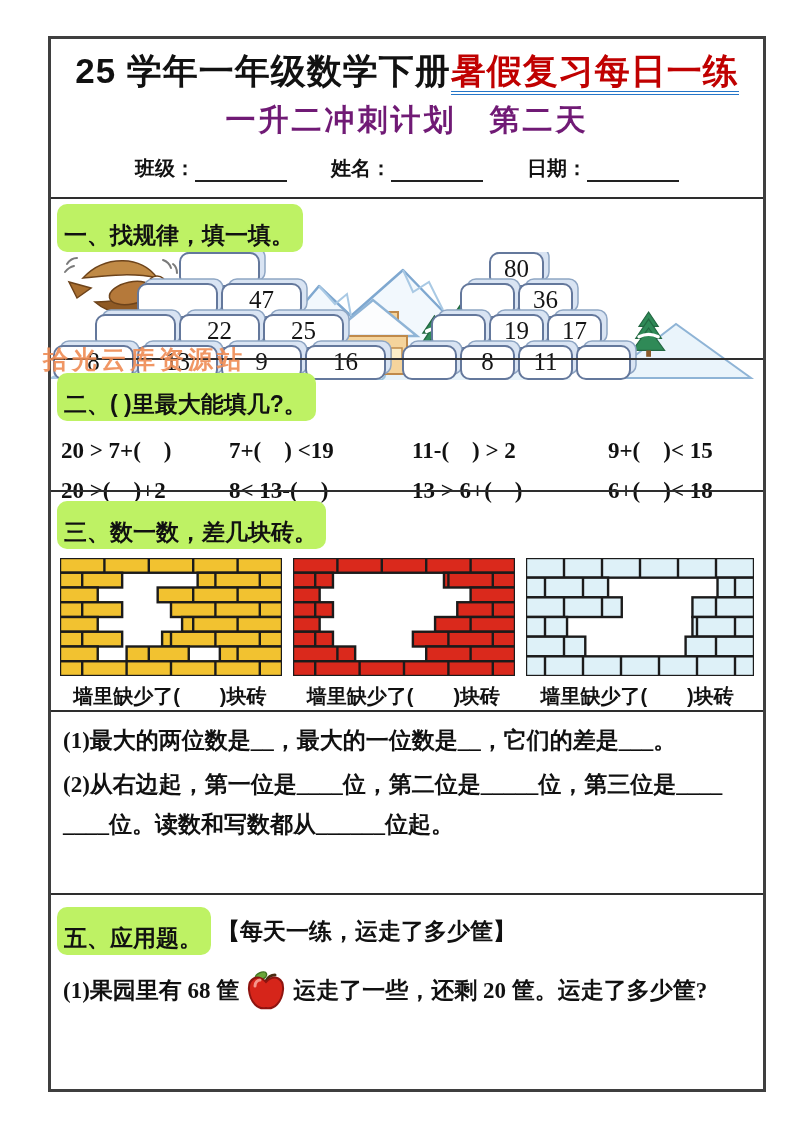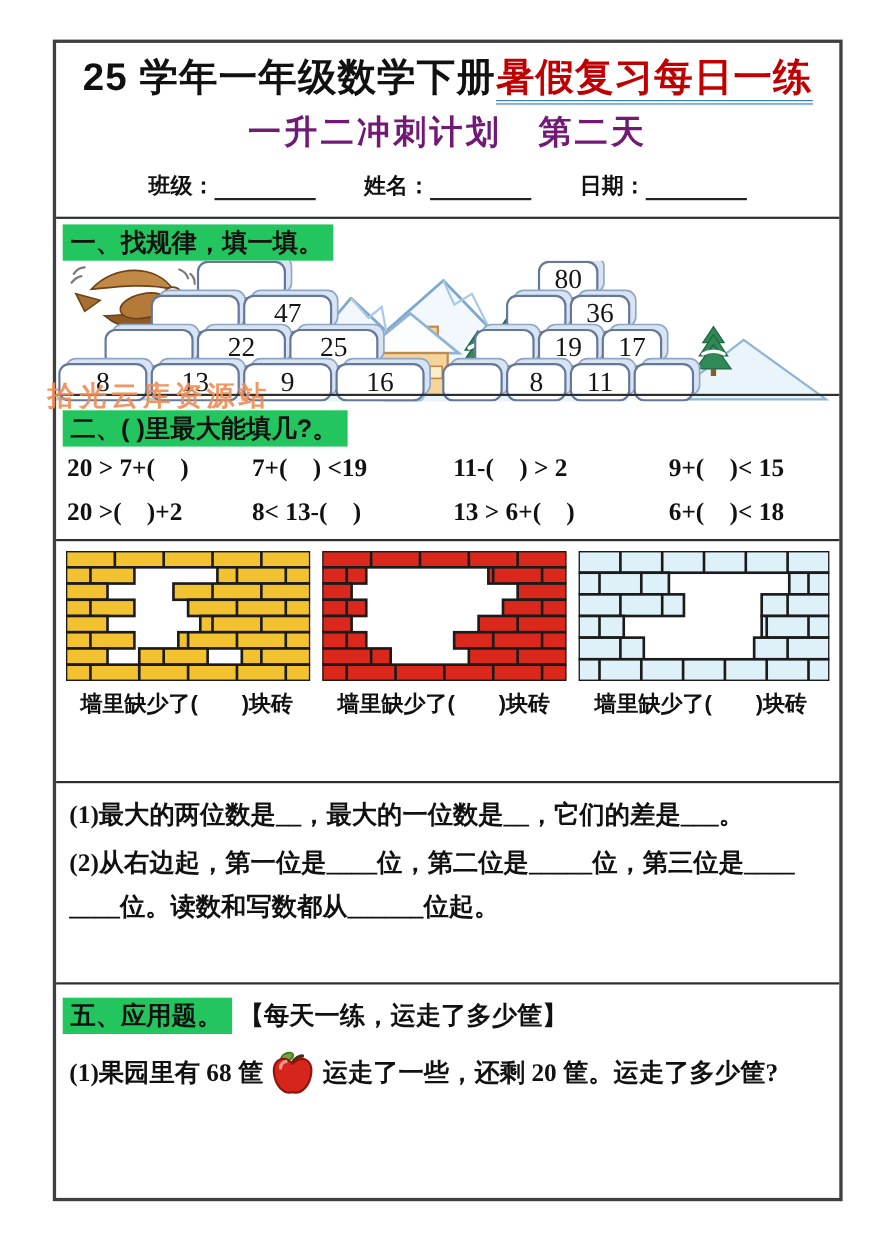--- a/index.html
+++ b/index.html
@@ -17,41 +17,41 @@
   .hdr{height:158px;box-sizing:border-box;padding-top:10px;}
   .title-line{ text-align:center;font-size:35px;font-weight:700;letter-spacing:1px;line-height:1.25;}
   .title-red{ color:#c00000;border-bottom:4px double #2576c8;padding-bottom:1px;}
   .subtitle{ text-align:center;font-size:30px;font-weight:700;color:#701a75;letter-spacing:3px;margin-top:7px;}
   .fields{ display:flex;justify-content:center;gap:44px;margin-top:14px;font-size:20px;font-weight:600;}
   .field{display:flex;align-items:flex-end;}
   .blank{display:inline-block;width:92px;border-bottom:2px solid #222;height:20px;}
   
   .sec{border-top:2px solid #2e2e2e;box-sizing:border-box;position:relative;}
   .hl{
-    display:inline-block;background:#22c55e;color:#111;font-weight:700;
-    font-size:23px;padding:3px 9px 4px 7px;line-height:1.15;
+    display:inline-block;background:#bef264;color:#111;font-weight:700;
+    font-size:23px;padding:18px 9px 4px 7px;line-height:1.15;border-radius:10px;
   }
   .note{font-size:23px;font-weight:700;margin-left:6px;}
   
   .s1{height:161px;}
   .s1 .hl{margin:5px 0 0 6px;}
   #scene{display:block;margin-top:0px;}
   
   .s2{height:132px;}
   .s2 .hl{margin:13px 0 0 6px;}
   .watermark{
     position:absolute;top:-17px;left:-8px;font-size:25px;font-weight:700;
     color:#ef8e57;opacity:.92;letter-spacing:4px;z-index:5;white-space:nowrap;
   }
   .expr-row{
     display:grid;grid-template-columns:168px 183px 196px 1fr;
     padding-left:10px;font-size:23px;font-family:"Liberation Serif","DejaVu Serif",serif;
     font-weight:600;
   }
-  .expr-row.r1{margin-top:4px;}
+  .expr-row.r1{margin-top:14px;}
   .expr-row.r2{margin-top:9px;}
   
   .s3{height:220px;}
   .s3 .hl{margin:9px 0 0 6px;}
   .walls{display:flex;justify-content:space-between;padding:0 9px;margin-top:9px;}
   .captions{display:flex;justify-content:flex-start;padding:0 2px;margin-top:7px;
     font-size:20px;font-weight:700;}
   .captions span{width:33%;text-align:center;}
   
   .s4{height:183px;}
@@ -237,20 +237,21 @@
     </div>
     <div class="expr-row r2">
       <span>20 &gt;(　)+2</span>
       <span>8&lt; 13-(　)</span>
       <span>13 &gt; 6+(　)</span>
       <span>6+(　)&lt; 18</span>
     </div>
   </div>
 
   <div class="sec s3">
+    <span class="hl">三、数一数，差几块砖。</span>
     <div class="walls">
       <svg id="wall0" width="222" height="118">
           <rect x="0" y="0" width="222" height="14.75" fill="#f2c230" stroke="#1b1b1b" stroke-width="2.4"></rect>
           <line x1="44.4" y1="0" x2="44.4" y2="14.75" stroke="#1b1b1b" stroke-width="2.4"></line>
           <line x1="88.8" y1="0" x2="88.8" y2="14.75" stroke="#1b1b1b" stroke-width="2.4"></line>
           <line x1="133.2" y1="0" x2="133.2" y2="14.75" stroke="#1b1b1b" stroke-width="2.4"></line>
           <line x1="177.6" y1="0" x2="177.6" y2="14.75" stroke="#1b1b1b" stroke-width="2.4"></line>
           <rect x="0" y="14.75" width="62.160000000000004" height="14.75" fill="#f2c230" stroke="#1b1b1b" stroke-width="2.4"></rect>
           <line x1="22.2" y1="14.75" x2="22.2" y2="29.5" stroke="#1b1b1b" stroke-width="2.4"></line>
           <rect x="137.64" y="14.75" width="84.36" height="14.75" fill="#f2c230" stroke="#1b1b1b" stroke-width="2.4"></rect>

